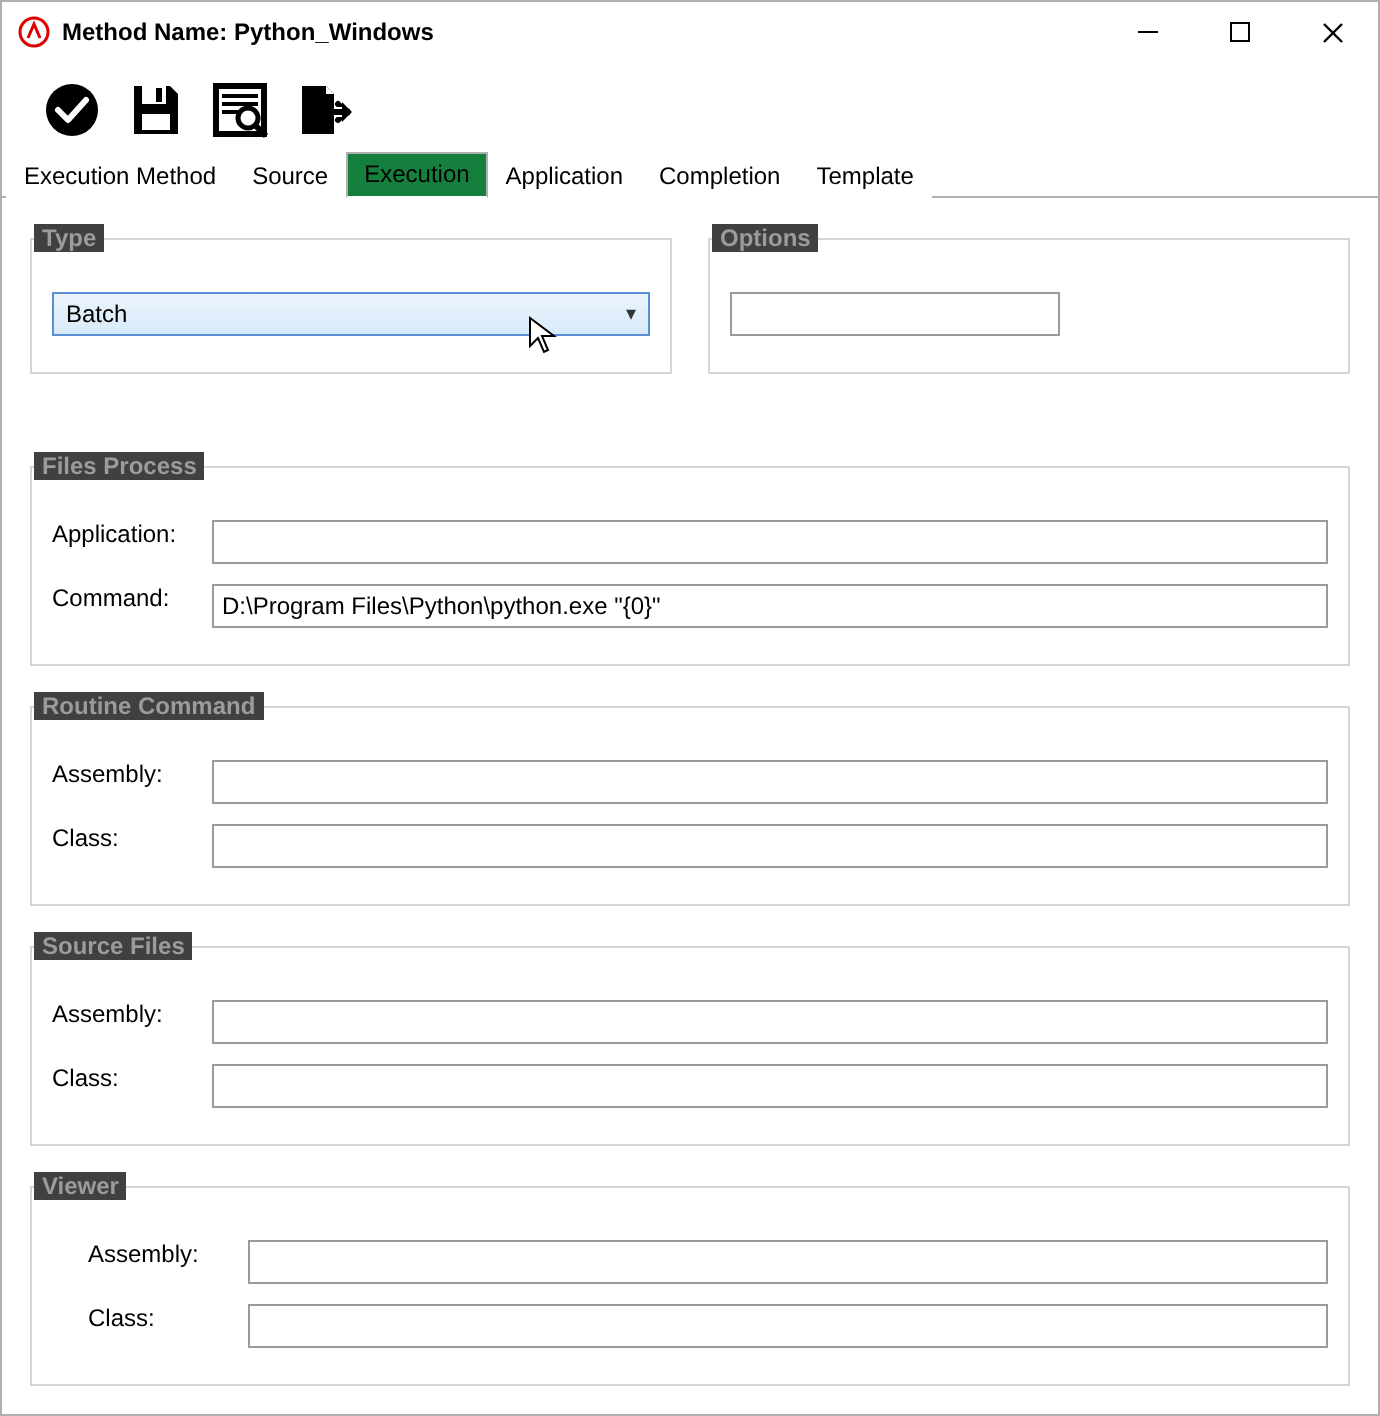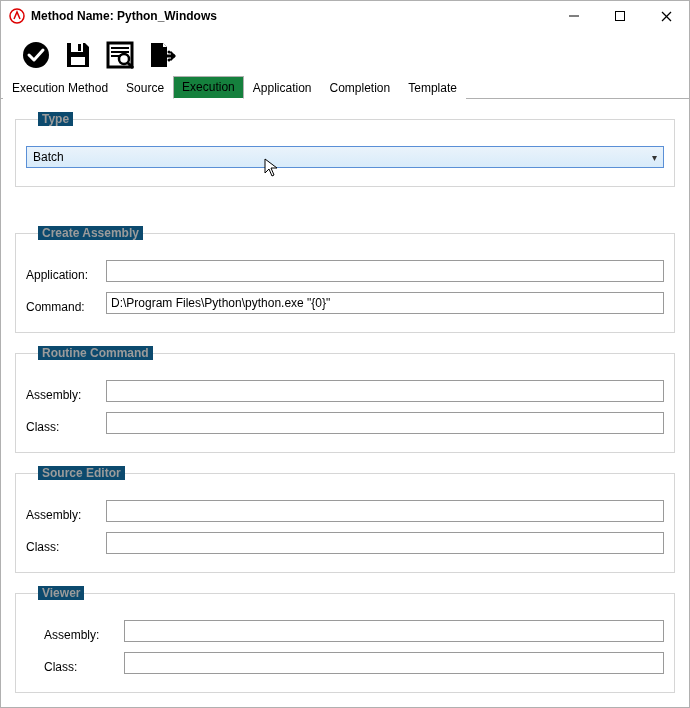--- a/index.html
+++ b/index.html
@@ -48,24 +48,24 @@
   }
   
   .content { flex:1; padding:20px 14px 14px 14px; overflow:hidden; }
   .row2 { display:flex; gap:18px; margin-bottom:26px; }
   .row2 > .fieldset { flex:1; }
   .fieldset {
     border:1px solid #d6d6d6; position:relative; padding:26px 10px 18px 10px;
     margin-bottom:20px;
   }
   .fieldset .legend {
-    position:absolute; top:-8px; left:22px; background:#0c4a6e; padding:0 4px;
+    position:absolute; top:-8px; left:1px; background:#404040; padding:0 4px;
     font-size:12px; color:#9b9b9b; font-weight:600;
   }
-  .form-row { display:flex; align-items:flex-end; margin-bottom:10px; }
+  .form-row { display:flex; align-items:flex-start; margin-bottom:10px; }
   .form-row:last-child { margin-bottom:0; }
   .form-row label {
     width:80px; font-size:12px; color:#000;
   }
   .text-input {
     flex:1; height:22px; border:1px solid #9a9a9a; background:#fff;
     font-size:12px; padding:2px 4px;
   }
   .combo {
     width:100%; height:22px; border:1px solid #5a8fd6;
@@ -167,24 +167,28 @@
         <div class="combo">
           <span>Batch</span>
           <span class="chev">▾</span>
         </div>
 
         <svg class="cursor-arrow" style="left:248px; top:38px;" viewBox="0 0 16 20">
           <path d="M1 1 L1 15 L5 11 L8 18 L10 17 L7 10 L13 10 Z" fill="#fff" stroke="#000" stroke-width="1"></path>
         </svg>
       </div>
 
+      <div class="fieldset options-box">
+        <div class="legend">Options</div>
+        <input class="text-input" value="" style="">
+      </div>
     </div>
 
     <div class="fieldset">
-      <div class="legend">Create Assembly</div>
+      <div class="legend">Files Process</div>
       <div class="form-row">
         <label>Application:</label>
         <input class="text-input" value="" style="">
       </div>
       <div class="form-row">
         <label>Command:</label>
         <input class="text-input" value="D:\Program Files\Python\python.exe &quot;{0}&quot;" style="">
       </div>
     </div>
 
@@ -194,21 +198,21 @@
         <label>Assembly:</label>
         <input class="text-input" value="" style="">
       </div>
       <div class="form-row">
         <label>Class:</label>
         <input class="text-input" value="" style="">
       </div>
     </div>
 
     <div class="fieldset">
-      <div class="legend">Source Editor</div>
+      <div class="legend">Source Files</div>
       <div class="form-row">
         <label>Assembly:</label>
         <input class="text-input" value="" style="">
       </div>
       <div class="form-row">
         <label>Class:</label>
         <input class="text-input" value="" style="">
       </div>
     </div>
 

